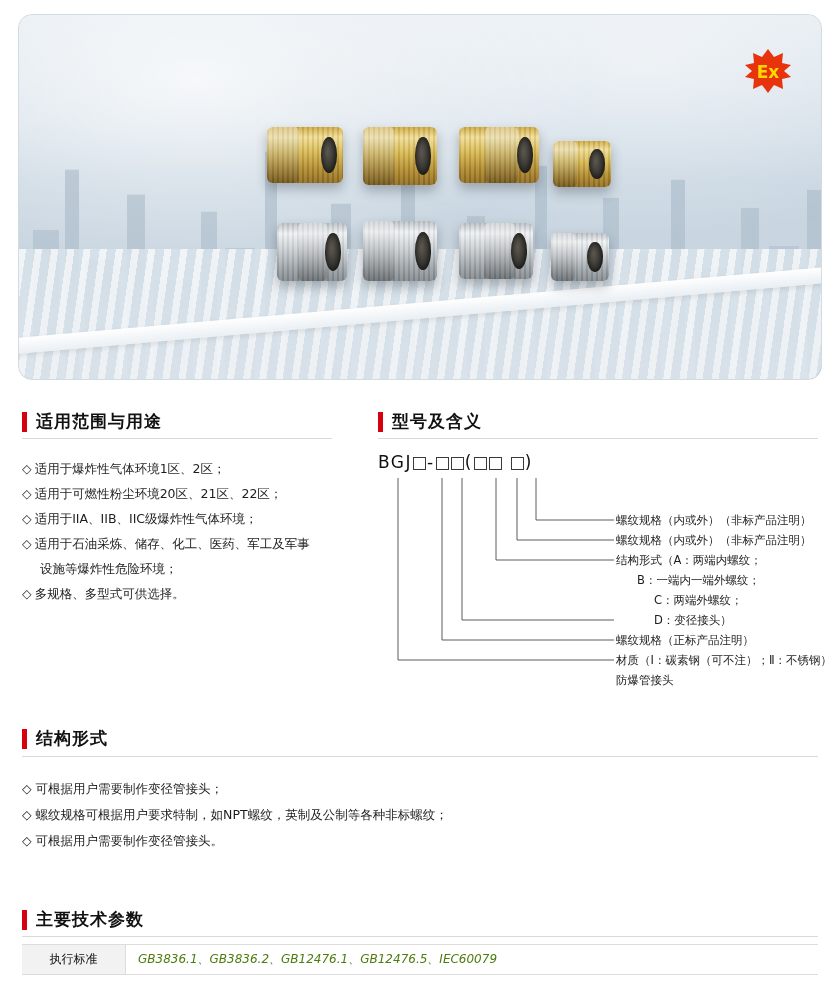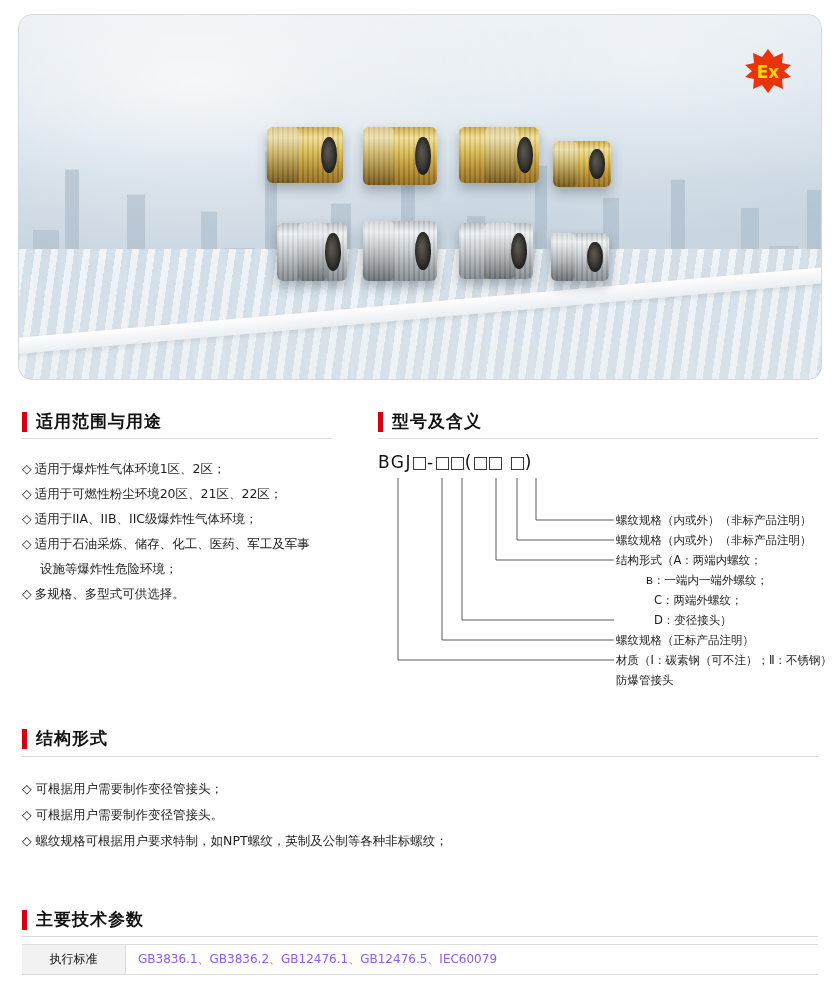--- a/index.html
+++ b/index.html
@@ -121,21 +121,21 @@
   }
 
   
   .table { position:absolute; left:22px; top:944px; width:796px; font-size:12px; }
   .table .row { display:flex; border-bottom:1px solid #dcdcdc; }
   .table .row:first-child { border-top:1px solid #dcdcdc; }
   .table .c1 {
     width:104px; padding:6px 0 6px 0; text-align:center;
     background:#f2f2f2; color:#111; border-right:1px solid #dcdcdc;
   }
-  .table .c2 { flex:1; padding:6px 0 6px 12px; color:#8b5cf6; }
+  .table .c2 { flex:1; padding:6px 0 6px 12px; color:#4d7c0f;font-style:italic; }
 
   .feat { position:absolute; font-size:12.5px; line-height:26px; color:#1d1d1d; }
   .feat div { white-space:nowrap; }
 </style>
 </head>
 <body>
 
 <div class="page">
 
   <div class="hero">
@@ -259,38 +259,38 @@
 
         <path d="M64,26 L64,188 L236,188"></path>
 
         <path d="M20,26 L20,208 L236,208"></path>
       </g>
     </svg>
 
     <div class="lbl" style="left:238px; top:61px;">螺纹规格（内或外）（非标产品注明）</div>
     <div class="lbl" style="left:238px; top:81px;">螺纹规格（内或外）（非标产品注明）</div>
     <div class="lbl" style="left:238px; top:101px;">结构形式（A：两端内螺纹；</div>
-    <div class="lbl" style="left:268px; top:121px;font-family:Liberation Mono, monospace;">B：一端内一端外螺纹；</div>
+    <div class="lbl" style="left:259px; top:121px;">B：一端内一端外螺纹；</div>
     <div class="lbl" style="left:276px; top:141px;">C：两端外螺纹；</div>
     <div class="lbl" style="left:276px; top:161px;">D：变径接头）</div>
     <div class="lbl" style="left:238px; top:181px;">螺纹规格（正标产品注明）</div>
     <div class="lbl" style="left:238px; top:201px;">材质（Ⅰ：碳素钢（可不注）；Ⅱ：不锈钢）</div>
     <div class="lbl" style="left:238px; top:221px;">防爆管接头</div>
   </div>
 
   <div class="sec-head" style="left:22px; top:727px;">
     <span class="bar"></span>
     <span class="txt">结构形式</span>
   </div>
   <div class="sec-rule" style="left:22px; top:756px; width:796px;"></div>
 
   <div class="feat" style="left:22px; top:776px;">
     <div><span class="dia">◇</span> <span>可根据用户需要制作变径管接头；</span></div>
+    <div><span class="dia">◇</span> <span>螺纹规格可根据用户要求特制，如NPT螺纹，英制及公制等各种非标螺纹；</span></div>
     <div><span class="dia">◇</span> <span>可根据用户需要制作变径管接头。</span></div>
-    <div><span class="dia">◇</span> <span>螺纹规格可根据用户要求特制，如NPT螺纹，英制及公制等各种非标螺纹；</span></div>
   </div>
 
   <div class="sec-head" style="left:22px; top:908px;">
     <span class="bar"></span>
     <span class="txt">主要技术参数</span>
   </div>
   <div class="sec-rule" style="left:22px; top:936px; width:796px;"></div>
 
   <div class="table">
     <div class="row">

